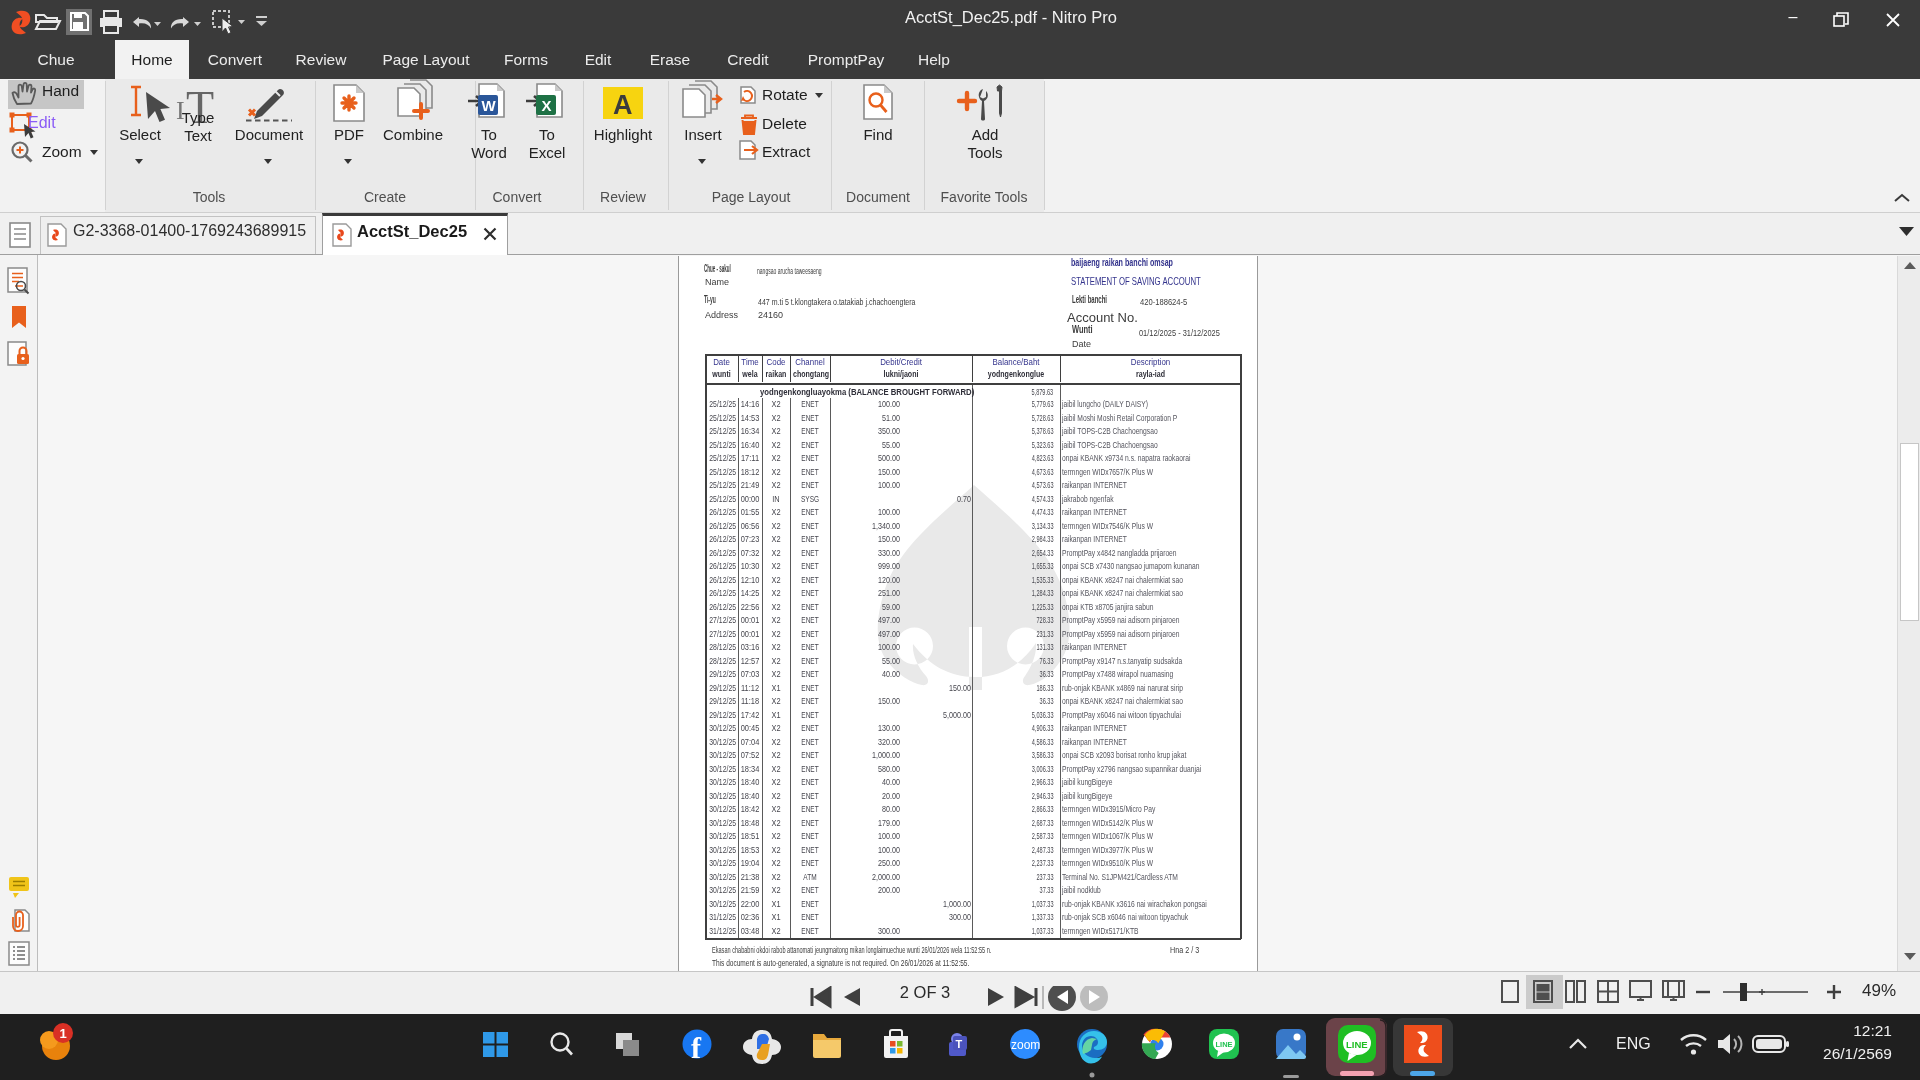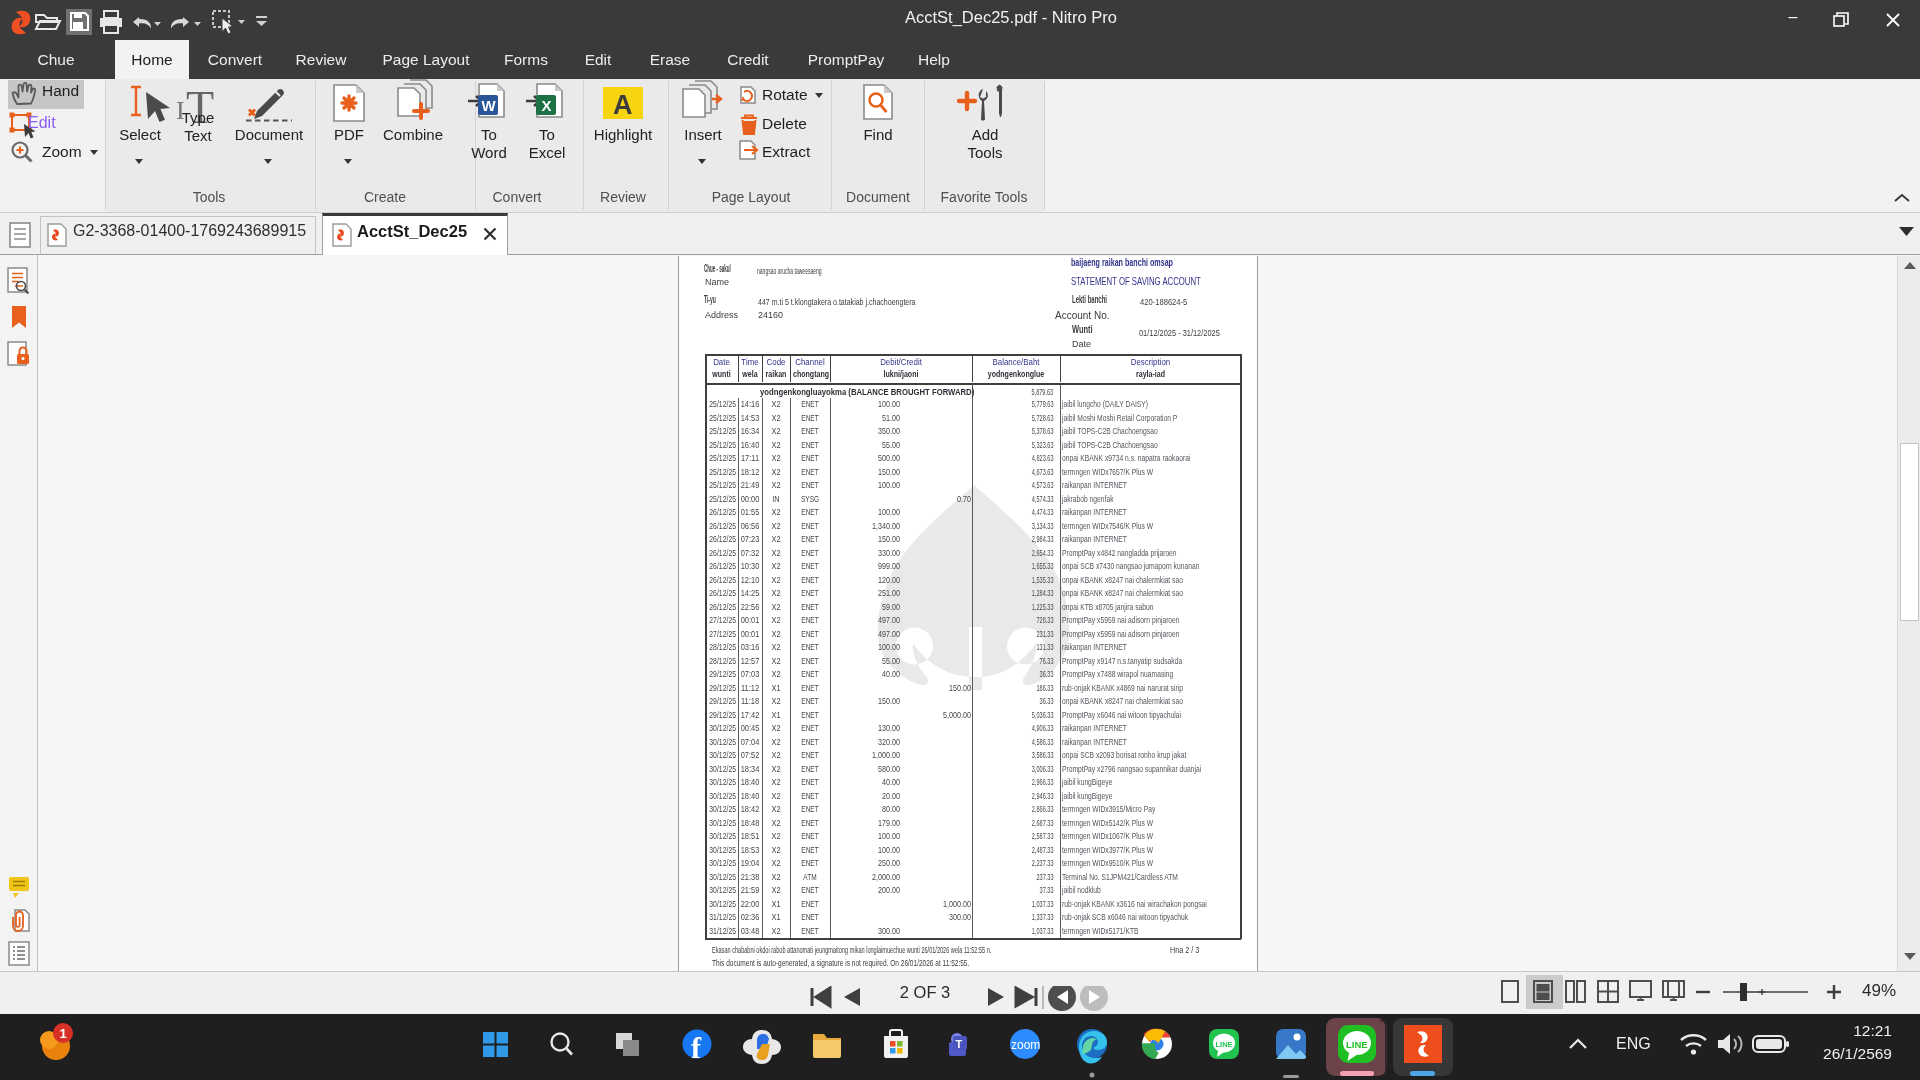--- a/index.html
+++ b/index.html
@@ -351,21 +351,21 @@
     <div class="pg nw sx" style="left:78px;top:9px;font-size:9.5px;transform:scaleX(.53)">nangsao arucha taweesaeng</div>
     <div class="pg" style="left:26px;top:21px;font-size:9px">Name</div>
     <div class="pg nw b sx" style="left:25px;top:38px;font-size:10px;transform:scaleX(.5)">Ti-yu</div>
     <div class="pg nw sx" style="left:79px;top:40px;font-size:9.5px;transform:scaleX(.74)">447 m.ti 5 t.klongtakera o.tatakiab j.chachoengtera</div>
     <div class="pg" style="left:26px;top:54px;font-size:9px">Address</div>
     <div class="pg" style="left:79px;top:54px;font-size:9px">24160</div>
     <div class="pg navy nw b sx" style="left:392px;top:0px;font-size:10.5px;transform:scaleX(.68)">baijaeng raikan banchi omsap</div>
     <div class="pg navy nw sx" style="left:392px;top:19px;font-size:10.5px;transform:scaleX(.74)">STATEMENT OF SAVING ACCOUNT</div>
     <div class="pg nw b sx" style="left:393px;top:38px;font-size:10px;transform:scaleX(.6)">Lekti banchi</div>
     <div class="pg nw sx" style="left:461px;top:40px;font-size:9.5px;transform:scaleX(.8)">420-188624-5</div>
-    <div class="pg" style="left:376px;top:54px;font-size:10px">Account No.</div>
+    <div class="pg" style="left:388px;top:54px;font-size:13px">Account No.</div>
     <div class="pg nw b sx" style="left:393px;top:68px;font-size:10px;transform:scaleX(.75)">Wunti</div>
     <div class="pg nw sx" style="left:460px;top:71px;font-size:9.5px;transform:scaleX(.78)">01/12/2025 - 31/12/2025</div>
     <div class="pg" style="left:393px;top:83px;font-size:9px">Date</div>
 
     <div id="tbl">
 
       <div class="tline" style="left:26px;top:98px;width:536px;height:1.5px"></div>
       <div class="tline" style="left:26px;top:126.5px;width:536px;height:2px"></div>
       <div class="tline" style="left:26px;top:682px;width:536px;height:1.5px"></div>
       <div class="tline" style="left:26px;top:98px;width:1.5px;height:585px"></div>

